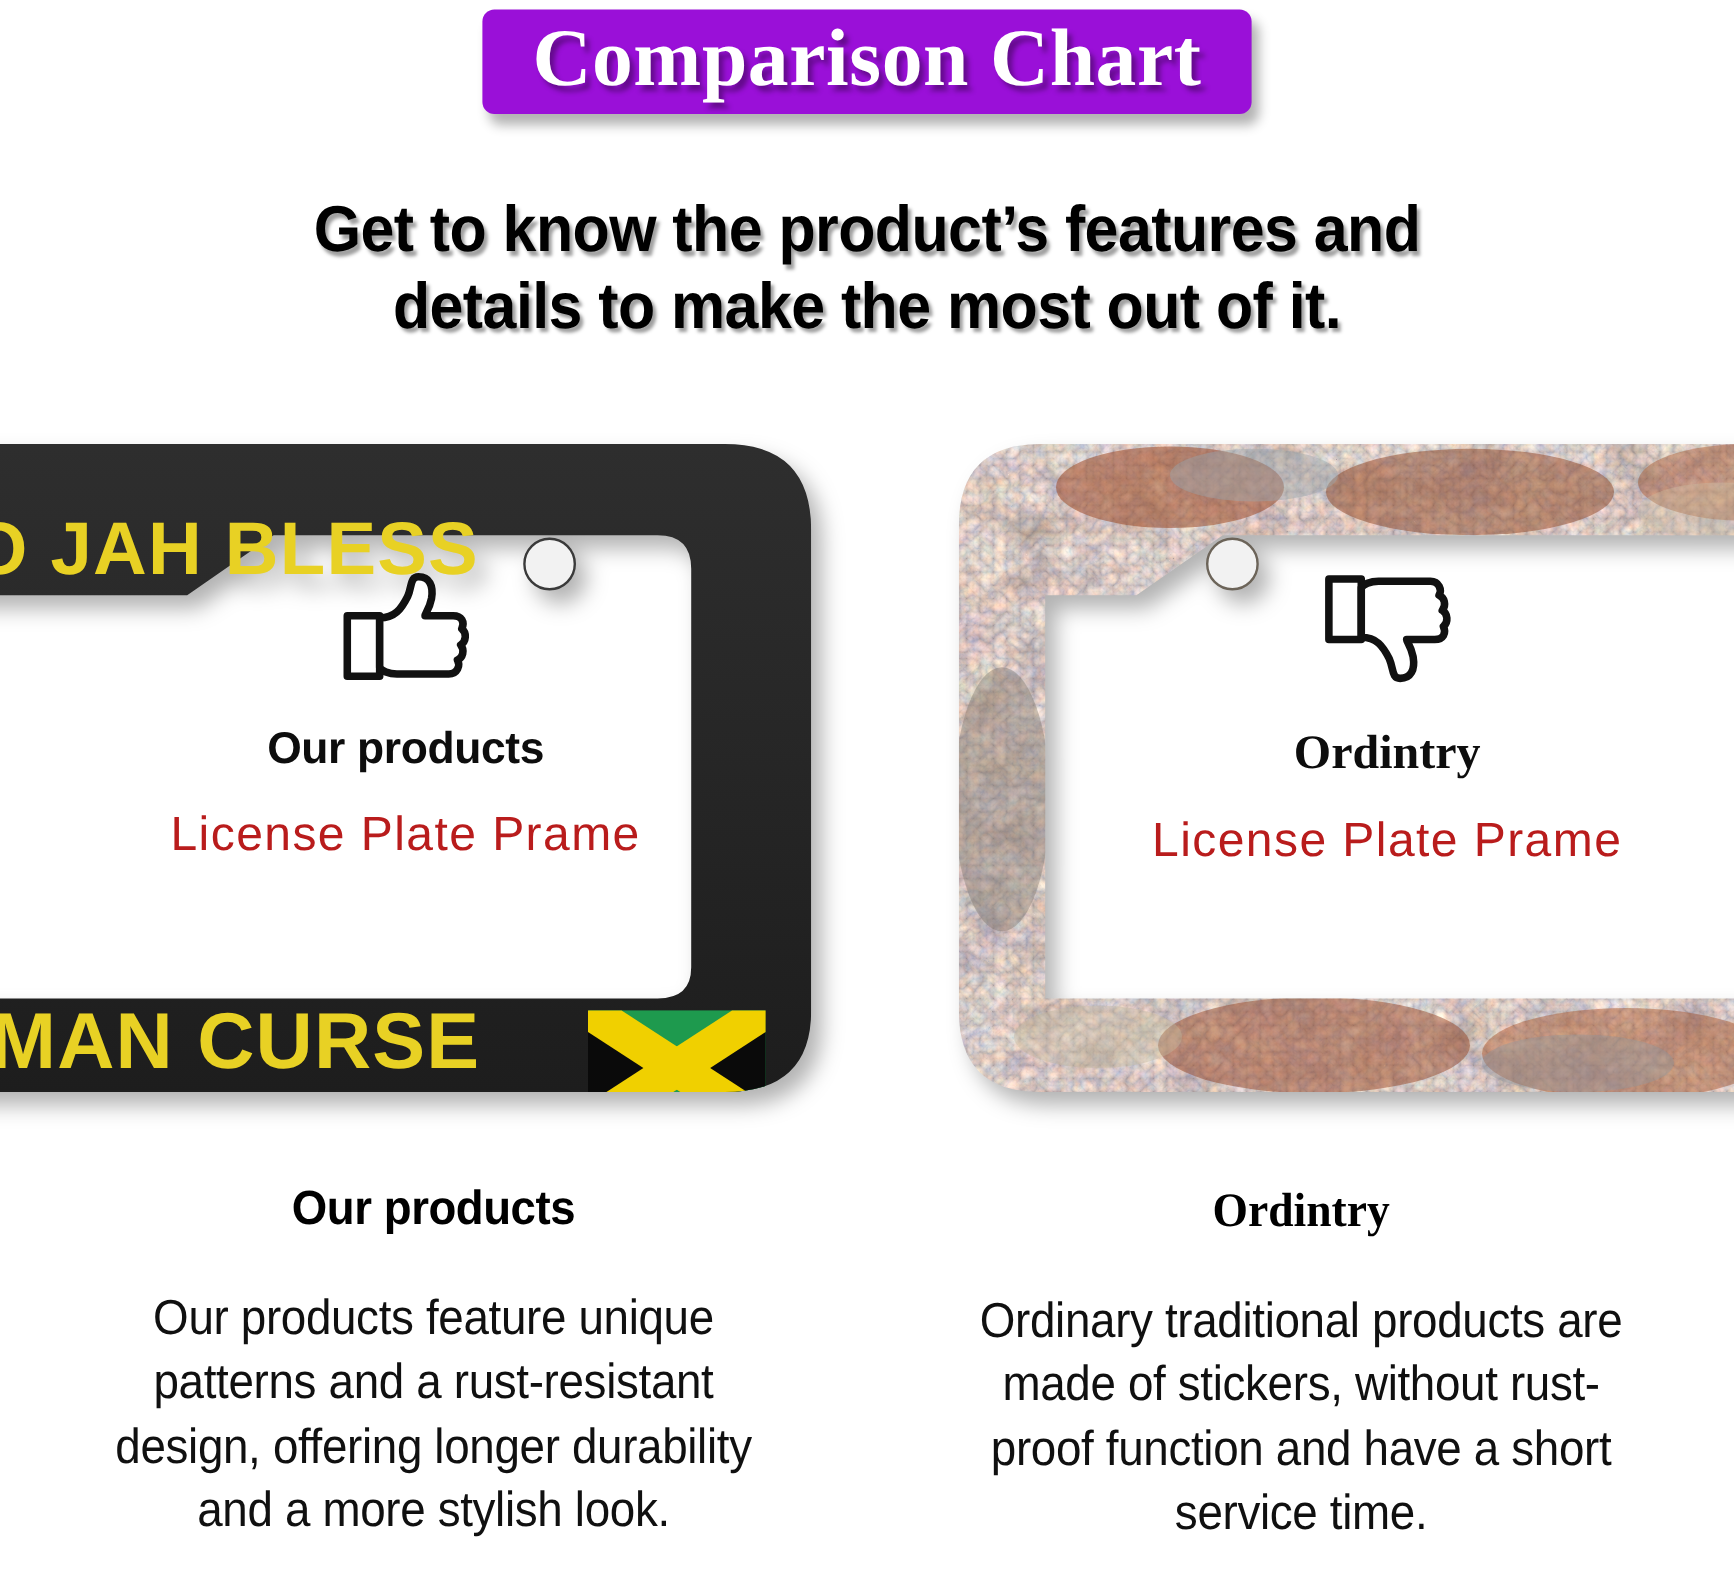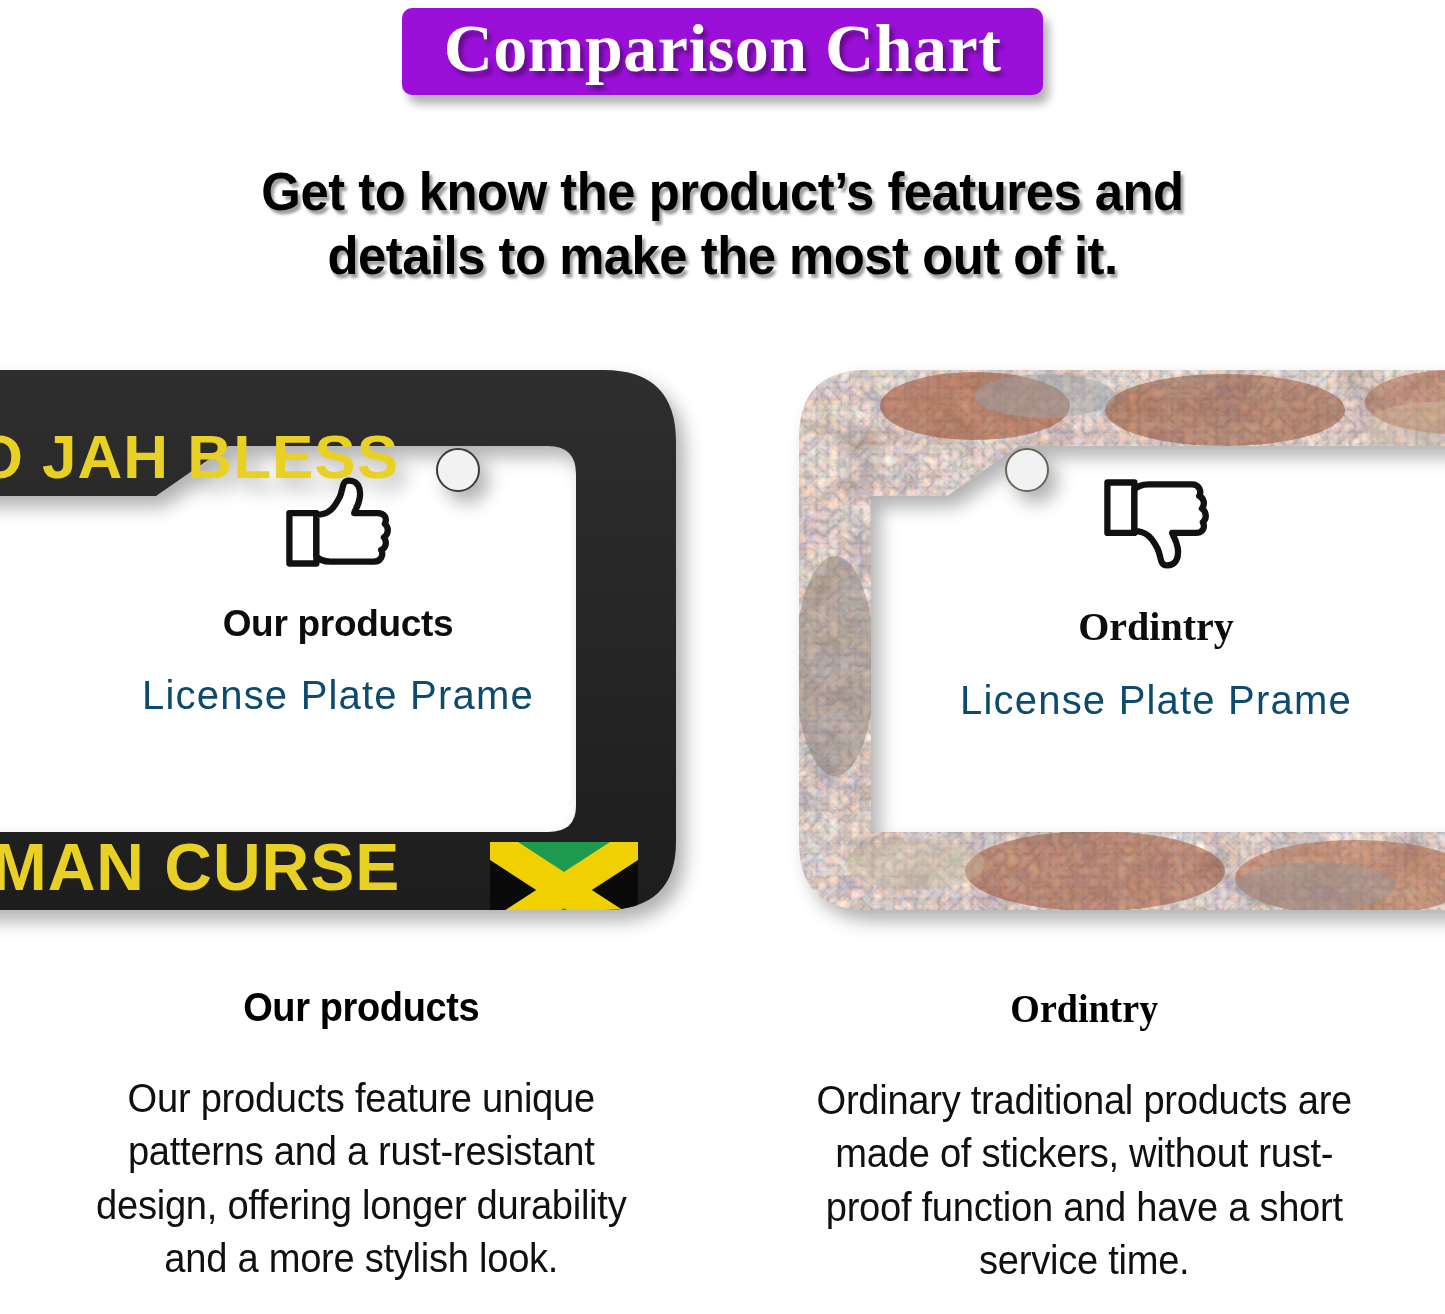--- a/index.html
+++ b/index.html
@@ -62,21 +62,21 @@
   .thumb-icon{margin-top:115px;width:108px;height:100px;}
   .thumb-icon svg{display:block;width:100%;height:100%;}
   .thumb-down svg{transform:scale(1,-1);transform-origin:50% 50%;}
 
   .lbl-prod{
     margin-top:30px;font-size:37px;font-weight:bold;color:#0d0d0d;
     letter-spacing:-.3px;
   }
   .lbl-prod.serif{font-family:"Liberation Serif",serif;font-size:40px;letter-spacing:0;}
   .lbl-sub{
-    margin-top:28px;font-size:40px;font-weight:300;color:#0c4a6e;
+    margin-top:28px;font-size:40px;font-weight:300;color:#b91c1c;
     letter-spacing:1.2px;
   }
 
   
   #columns{position:absolute;left:0;top:985px;width:1445px;height:330px;display:flex;}
   .col{width:50%;box-sizing:border-box;text-align:center;padding:0 52px;}
   .col-head{
     font-size:40px;font-weight:bold;color:#000;letter-spacing:-.4px;
     transform:scaleX(.95);
   }

